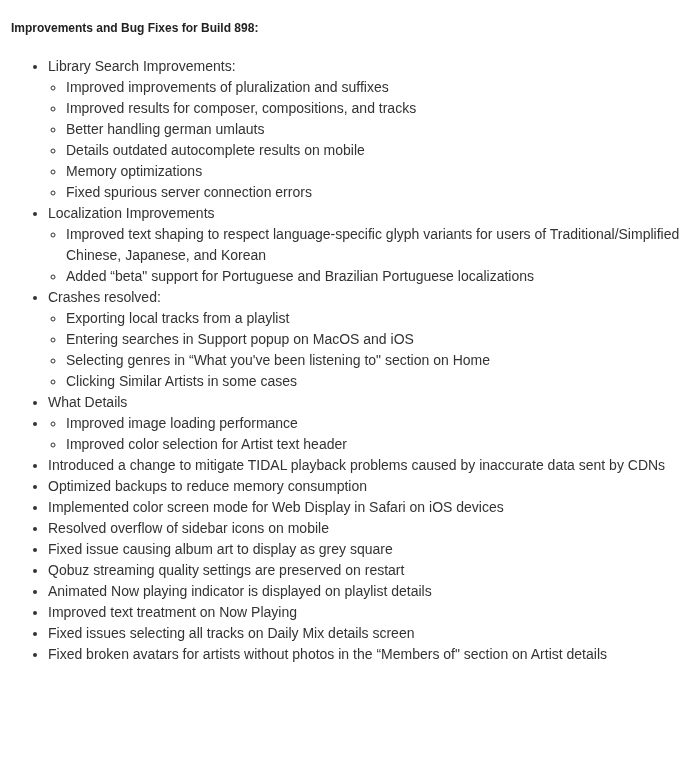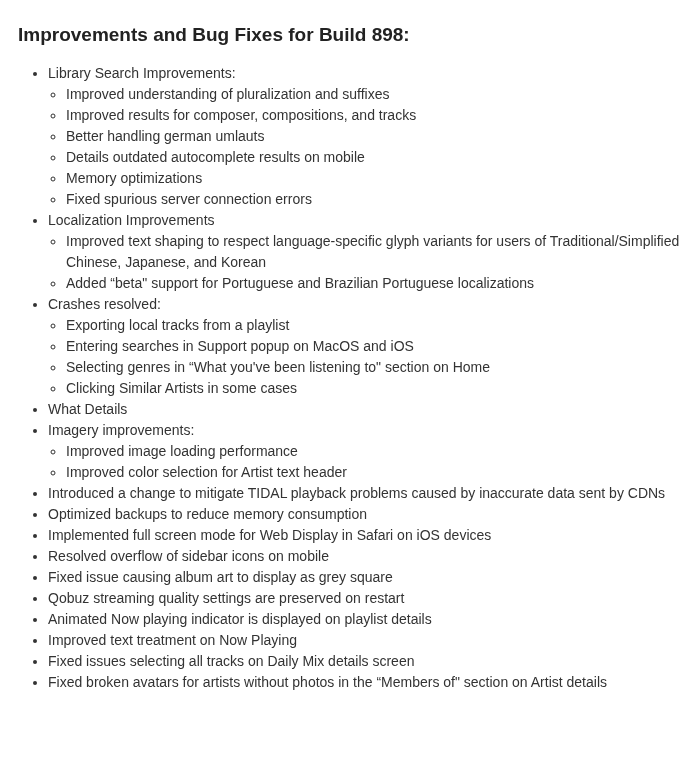--- a/index.html
+++ b/index.html
@@ -14,22 +14,22 @@
     height: 779px;
     background: var(--bg);
     font-family: "Liberation Sans", sans-serif;
     color: var(--body-color);
     overflow: hidden;
   }
   .page {
     padding: 19px 5px 10px 11px;
   }
   .page-title {
-    margin: 7px;
-    font-size: 19px;
+    margin: 0;
+    font-size: 12px;
     line-height: 18px;
     font-weight: bold;
     color: var(--heading-color);
   }
   ul.list-top {
     margin: 19px 0 0 0;
     padding-left: 37px;
     list-style-type: disc;
   }
   ul.list-sub {
@@ -44,45 +44,45 @@
   }
 </style>
 </head>
 <body>
 
 <div class="page">
   <h3 class="page-title">Improvements and Bug Fixes for Build 898:</h3>
   <div id="notes-host">
       <ul class="list-top">
         <li><span>Library Search Improvements:</span><ul class="list-sub">
-            <li><span>Improved understanding of pluralization and suffixes</span></li>
+            <li><span>Improved improvements of pluralization and suffixes</span></li>
             <li><span>Improved results for composer, compositions, and tracks</span></li>
             <li><span>Better handling german umlauts</span></li>
             <li><span>Details outdated autocomplete results on mobile</span></li>
             <li><span>Memory optimizations</span></li>
             <li><span>Fixed spurious server connection errors</span></li>
           </ul></li>
         <li><span>Localization Improvements</span><ul class="list-sub">
             <li><span>Improved text shaping to respect language-specific glyph variants for users of Traditional/Simplified Chinese, Japanese, and Korean</span></li>
             <li><span>Added “beta" support for Portuguese and Brazilian Portuguese localizations</span></li>
           </ul></li>
         <li><span>Crashes resolved:</span><ul class="list-sub">
             <li><span>Exporting local tracks from a playlist</span></li>
             <li><span>Entering searches in Support popup on MacOS and iOS</span></li>
             <li><span>Selecting genres in “What you've been listening to" section on Home</span></li>
             <li><span>Clicking Similar Artists in some cases</span></li>
           </ul></li>
         <li><span>What Details</span></li>
-        <li><span>Imagery improvements:</span><ul class="list-sub">
+        <li><ul class="list-sub">
             <li><span>Improved image loading performance</span></li>
             <li><span>Improved color selection for Artist text header</span></li>
           </ul></li>
         <li><span>Introduced a change to mitigate TIDAL playback problems caused by inaccurate data sent by CDNs</span></li>
         <li><span>Optimized backups to reduce memory consumption</span></li>
-        <li><span>Implemented full screen mode for Web Display in Safari on iOS devices</span></li>
+        <li><span>Implemented color screen mode for Web Display in Safari on iOS devices</span></li>
         <li><span>Resolved overflow of sidebar icons on mobile</span></li>
         <li><span>Fixed issue causing album art to display as grey square</span></li>
         <li><span>Qobuz streaming quality settings are preserved on restart</span></li>
         <li><span>Animated Now playing indicator is displayed on playlist details</span></li>
         <li><span>Improved text treatment on Now Playing</span></li>
         <li><span>Fixed issues selecting all tracks on Daily Mix details screen</span></li>
         <li><span>Fixed broken avatars for artists without photos in the “Members of" section on Artist details</span></li>
       </ul>
     </div>
 </div>

